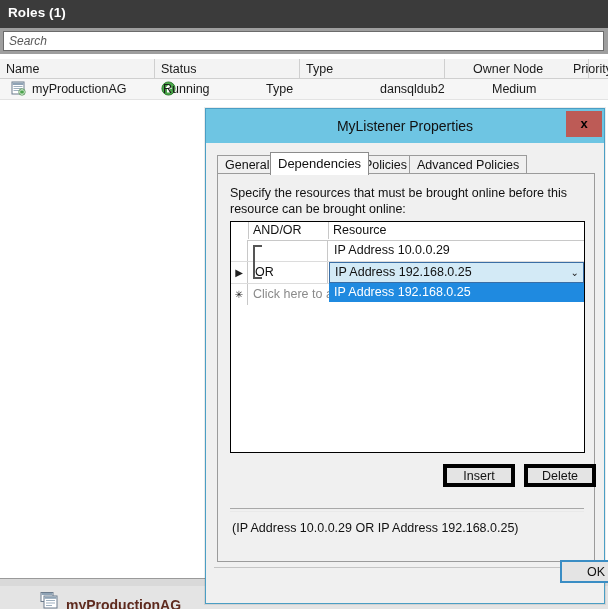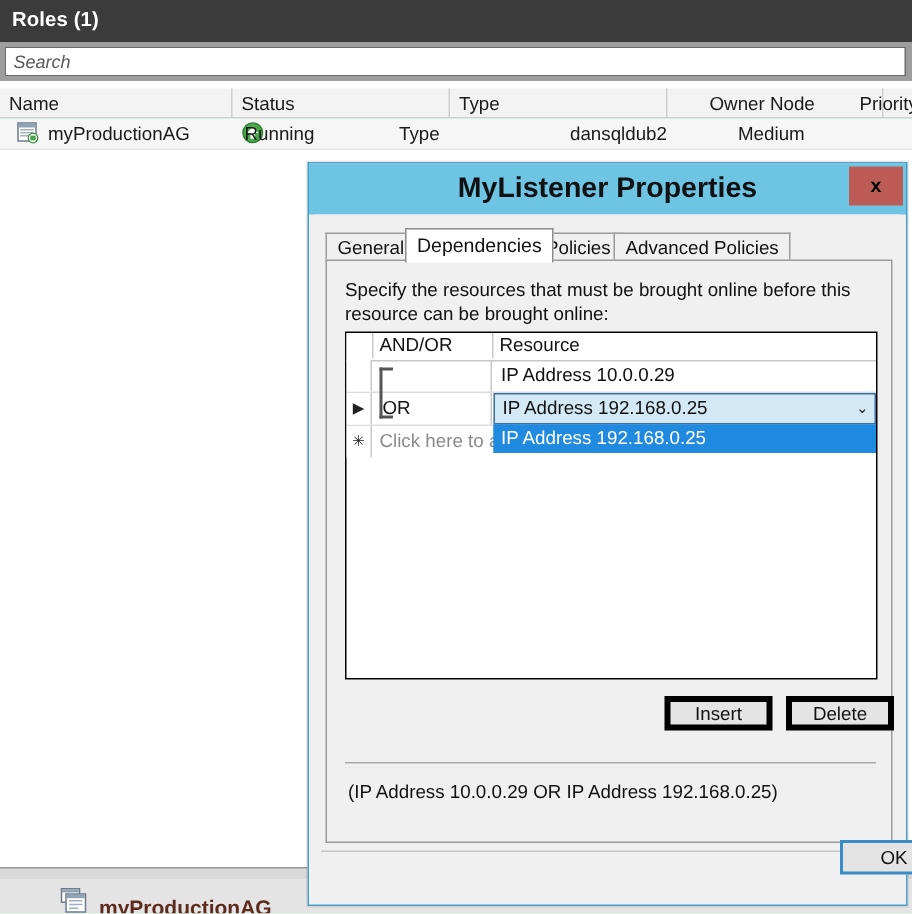--- a/index.html
+++ b/index.html
@@ -176,23 +176,22 @@
     left: 0; top: 0;
     width: 398px; height: 34px;
     background: #6ec5e3;
   }
   .dlg-title {
     position: absolute;
     left: 0; top: 0;
     width: 398px; height: 34px;
     line-height: 34px;
     text-align: center;
-    font-size: 19px;
+    font-size: 14px;
     color: #111111;
-    font-weight: bold;
   }
   .dlg-close {
     position: absolute;
     right: 2px; top: 2px;
     width: 36px; height: 26px;
     background: #bd5b56;
     border: none;
     color: #000000;
     font-family: "Liberation Sans", sans-serif;
     font-size: 13px;

